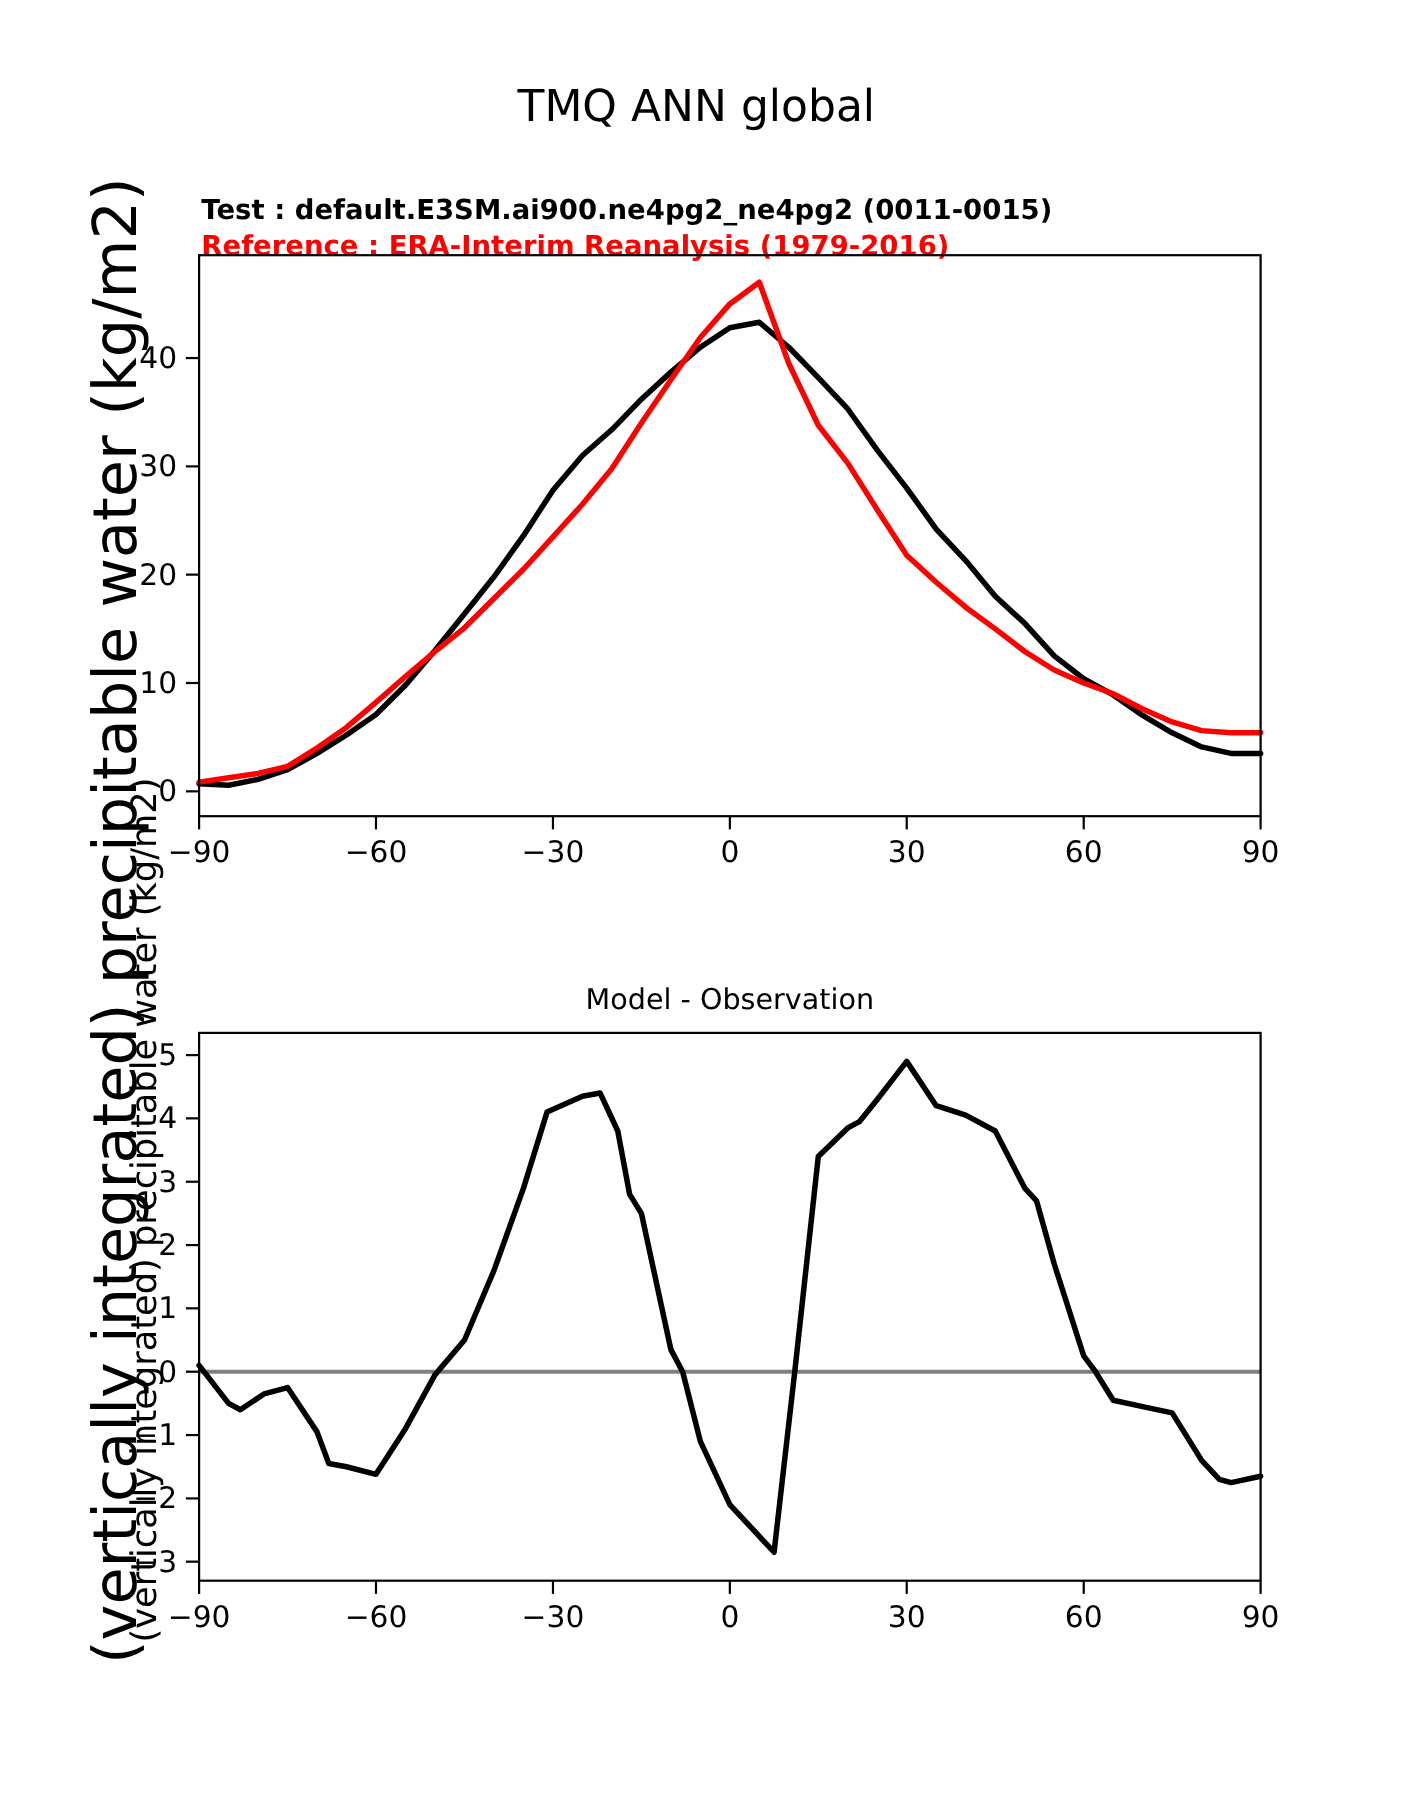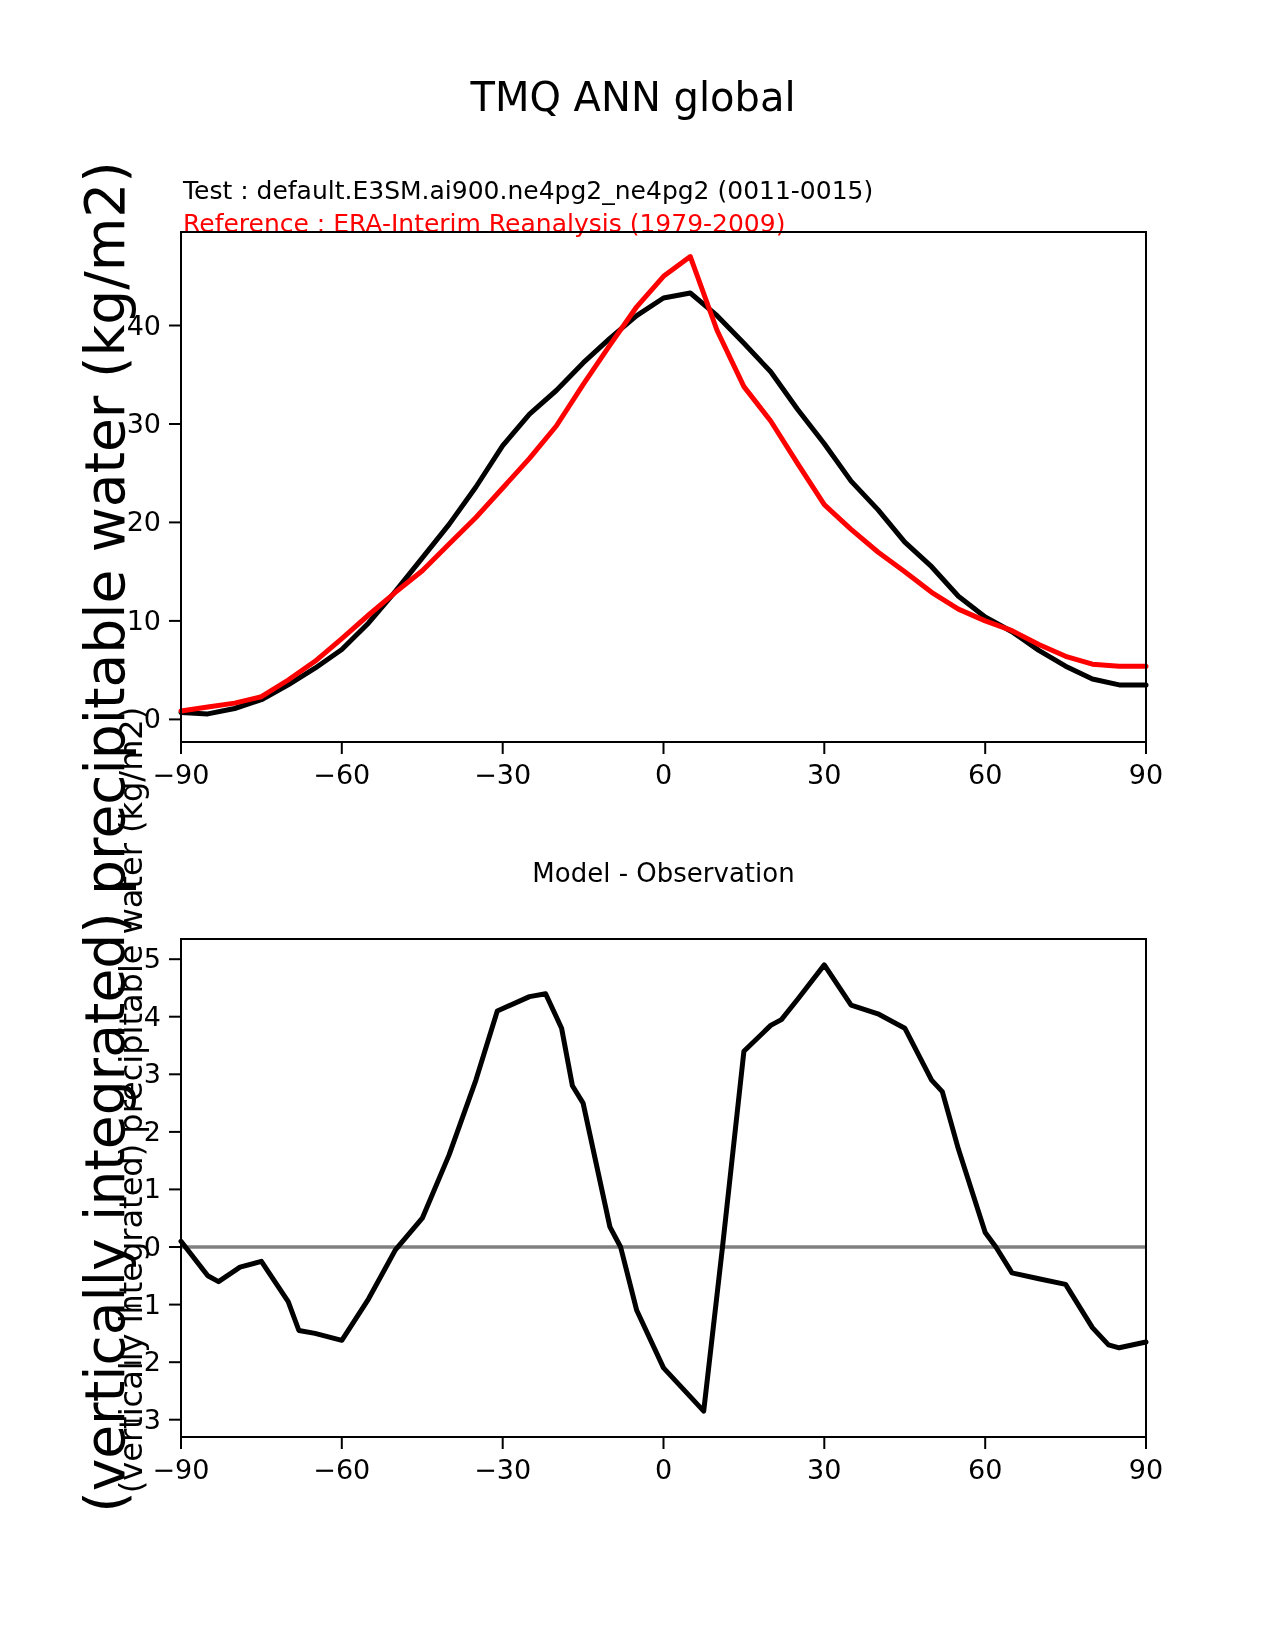--- a/index.html
+++ b/index.html
@@ -5,46 +5,46 @@
   html,body{margin:0;padding:0;}
   body{
     width:1275px;height:1650px;position:relative;overflow:hidden;
     background:#ffffff;color:#000;
     font-family:"DejaVu Sans", sans-serif;
   }
   .fig-title{
     position:absolute;left:178px;top:74px;width:910px;
     text-align:center;font-size:40px;color:#000;
   }
-  .sub{position:absolute;left:183px;font-size:25px;white-space:nowrap;}
+  .sub{position:absolute;left:183px;font-size:25px;white-space:nowrap;font-weight:bold;}
   .sub.test{top:176px;color:#000;}
   .sub.ref{top:209px;color:#ff0000;}
   .panel2-title{
-    position:absolute;left:181px;top:858px;width:965px;
+    position:absolute;left:181px;top:894px;width:965px;
     text-align:center;font-size:26px;color:#000;
   }
   .ylab{
     position:absolute;white-space:nowrap;color:#000;
     transform-origin:0 0;
     transform:rotate(-90deg) translateX(-50%);
   }
   .ylab.big{left:73px;top:837px;font-size:55px;}
   .ylab.small{left:112px;top:1100px;font-size:32px;}
   svg{position:absolute;left:0;top:0;}
   svg text{font-family:"DejaVu Sans", sans-serif;fill:#000;}
 </style>
 </head>
 <body>
 
 <div class="ylab big">(vertically integrated) precipitable water (kg/m2)</div>
 <div class="ylab small">(vertically integrated) precipitable water (kg/m2)</div>
 
 <div class="fig-title">TMQ ANN global</div>
 <div class="sub test">Test : default.E3SM.ai900.ne4pg2_ne4pg2 (0011-0015)</div>
-<div class="sub ref">Reference : ERA-Interim Reanalysis (1979-2009)</div>
+<div class="sub ref">Reference : ERA-Interim Reanalysis (1979-2016)</div>
 <div class="panel2-title">Model - Observation</div>
 
 <svg id="chart" width="1275" height="1650" viewBox="0 0 1275 1650">
     <polyline points="181.0,712.5 207.8,713.9 234.6,708.5 261.4,699.7 288.2,684.9 315.0,668.2 341.8,649.5 368.6,622.9 395.4,591.4 422.3,557.9 449.1,524.4 475.9,487.0 502.7,445.6 529.5,414.1 556.3,390.5 583.1,362.9 609.9,338.3 636.7,315.7 663.5,298.0 690.3,293.0 717.1,315.7 743.9,343.3 770.7,371.8 797.5,409.2 824.3,443.7 851.1,481.1 877.9,509.6 904.8,542.1 931.6,566.7 958.4,596.3 985.2,617.0 1012.0,631.7 1038.8,650.4 1065.6,666.2 1092.4,679.0 1119.2,684.9 1146.0,684.9" fill="none" stroke="#000000" stroke-width="5" stroke-linejoin="round" stroke-linecap="round"></polyline>
     <polyline points="181.0,711.0 207.8,707.0 234.6,703.1 261.4,696.7 288.2,680.0 315.0,661.3 341.8,638.6 368.6,615.0 395.4,592.3 422.3,570.7 449.1,544.1 475.9,517.5 502.7,488.0 529.5,458.4 556.3,426.0 583.1,384.6 609.9,345.2 636.7,306.8 663.5,276.3 690.3,256.6 717.1,330.5 743.9,386.6 770.7,421.0 797.5,463.4 824.3,504.7 851.1,529.3 877.9,552.0 904.8,571.7 931.6,592.3 958.4,609.1 985.2,620.9 1012.0,630.7 1038.8,644.5 1065.6,656.3 1092.4,664.2 1119.2,666.2 1146.0,666.2" fill="none" stroke="#ff0000" stroke-width="5" stroke-linejoin="round" stroke-linecap="round"></polyline>
     <rect x="181" y="232" width="965" height="510" fill="none" stroke="#000000" stroke-width="2"></rect>
     <line x1="181.0" x2="181.0" y1="742" y2="754" stroke="#000" stroke-width="2"></line>
     <text x="181.0" y="784" text-anchor="middle" font-size="27">−90</text>
     <line x1="341.8" x2="341.8" y1="742" y2="754" stroke="#000" stroke-width="2"></line>
     <text x="341.8" y="784" text-anchor="middle" font-size="27">−60</text>

